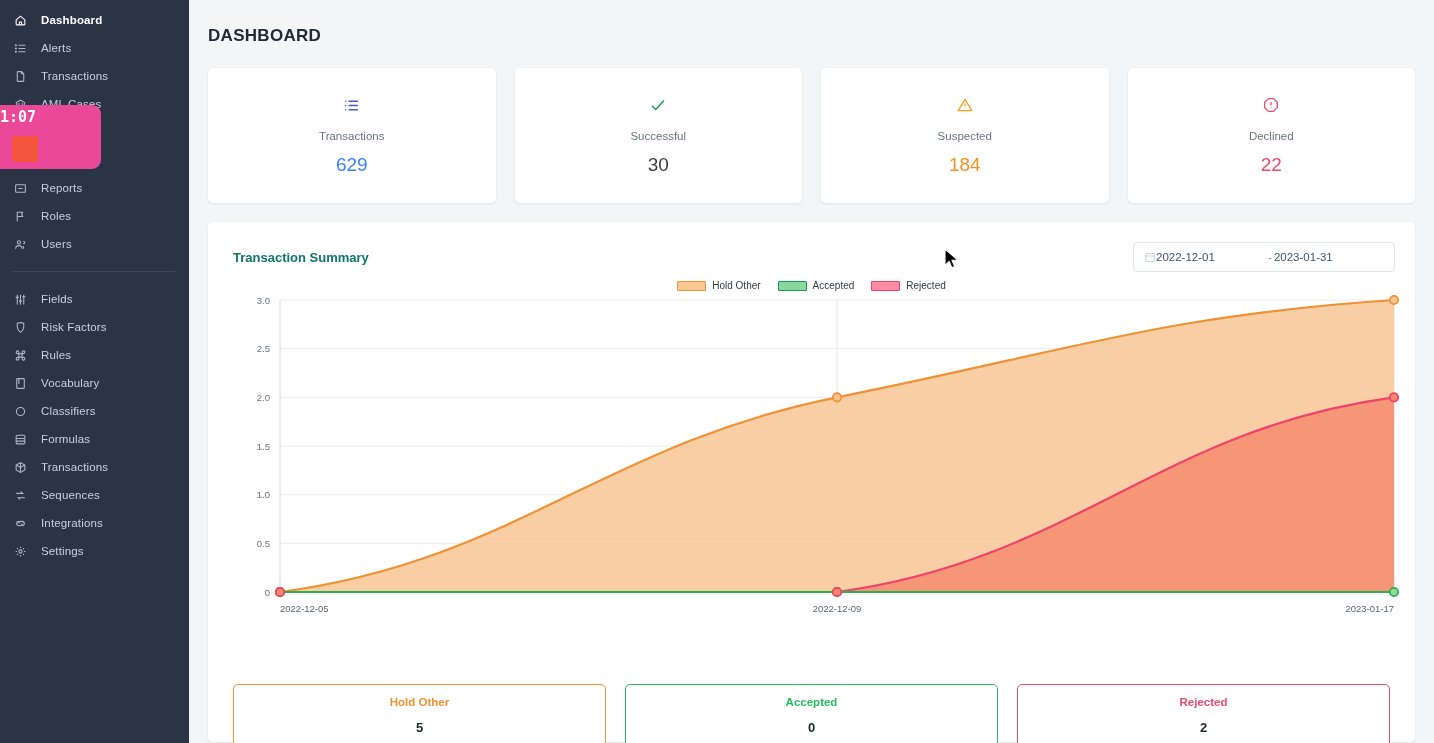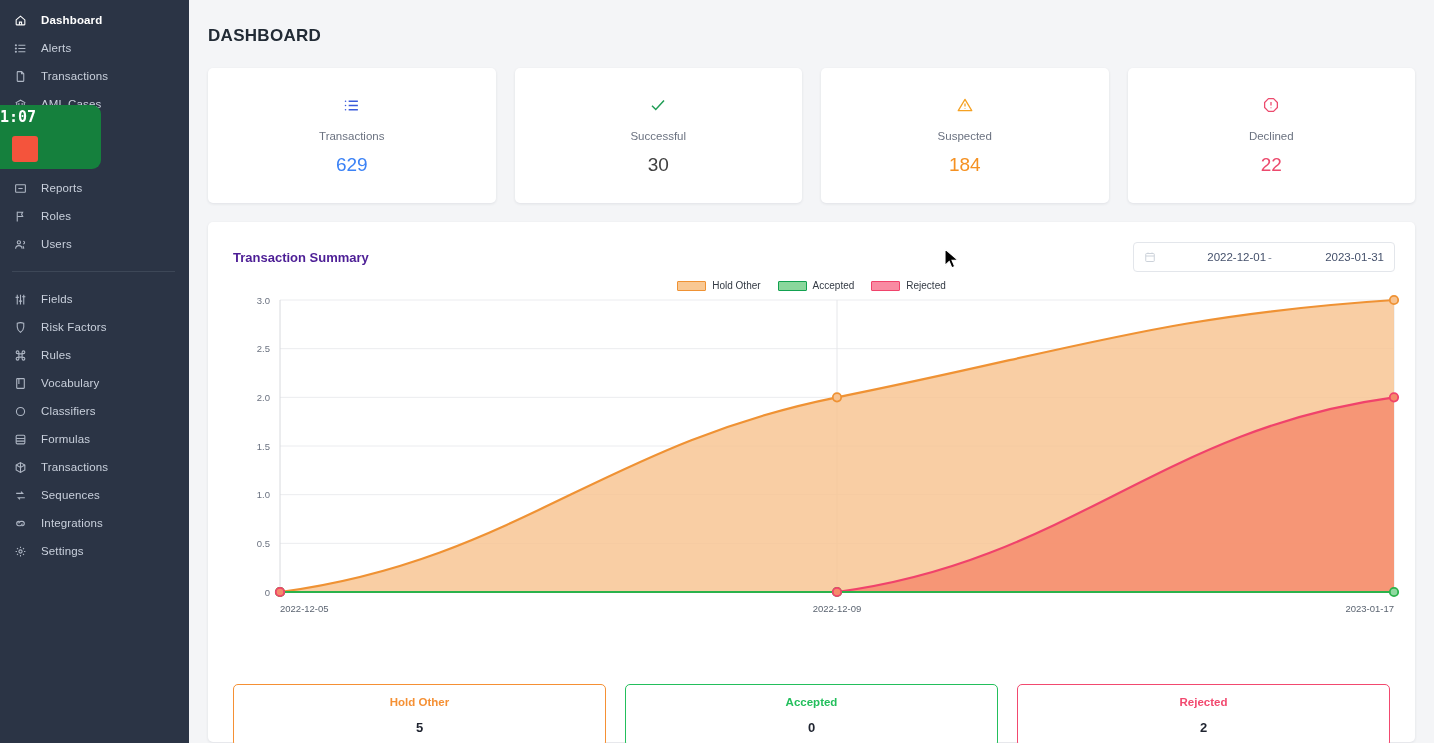--- a/index.html
+++ b/index.html
@@ -44,21 +44,21 @@
   .nav-item.active .nav-ico { color:#ffffff; }
   .nav-divider {
     height:1px; background:#3d4757;
     margin:13px 14px 13px 12px;
   }
 
   
   #rec-overlay {
     position:absolute; left:0; top:105px;
     width:101px;
-    background:#15803d;
+    background:#ec4899;
     border-radius:0 9px 9px 0;
     z-index:50;
     padding:0;
   }
   #rec-time {
     color:#fff; font-size:15px; font-weight:bold;
     font-family:"DejaVu Sans Mono", monospace;
     text-align:left;
     padding:3px 0 3px 0px;
     letter-spacing:0px;
@@ -113,32 +113,32 @@
     background:#fff;
     border-radius:5px;
     box-shadow:0 1px 3px rgba(20,30,50,.09);
     height:520px;
     position:relative;
   }
   #panel-head {
     display:flex; align-items:center; justify-content:space-between;
     padding:20px 20px 0 25px;
   }
-  #panel-title { font-size:13px; font-weight:bold; color:#4c1d95; }
+  #panel-title { font-size:13px; font-weight:bold; color:#0f766e; }
   #daterange {
     display:flex; align-items:center;
     width:262px; height:30px;
     border:1px solid #e3e6eb;
     border-radius:4px;
     background:#fff;
     padding:0 10px;
     cursor:pointer;
   }
   #cal-ico { color:#ccd2da; display:flex; align-items:center; }
-  .dr-date { font-size:11.5px; color:#44506b; flex:1; text-align:right; }
+  .dr-date { font-size:11.5px; color:#44506b; flex:1; text-align:left; }
   .dr-sep { font-size:11.5px; color:#7b8699; padding:0 2px; }
 
   
   #chart-wrap { position:relative; height:400px; margin-top:8px; }
   #legend {
     position:absolute; left:0; top:0; width:100%;
     display:flex; justify-content:center; gap:17px;
     align-items:center;
   }
   .lg-item { display:flex; align-items:center; gap:6px; cursor:pointer; }

